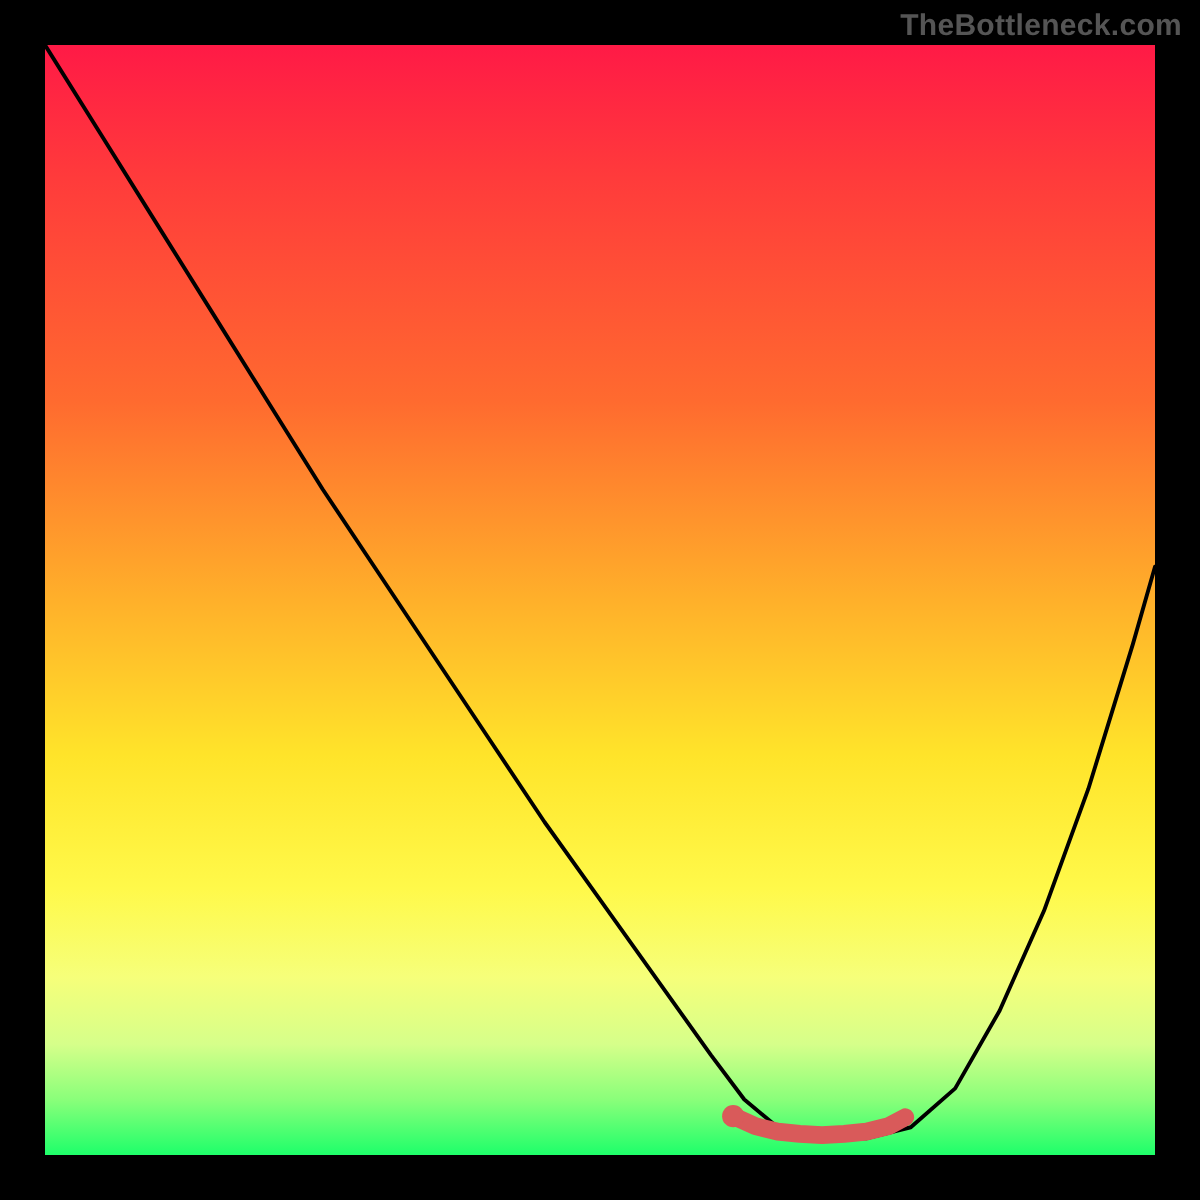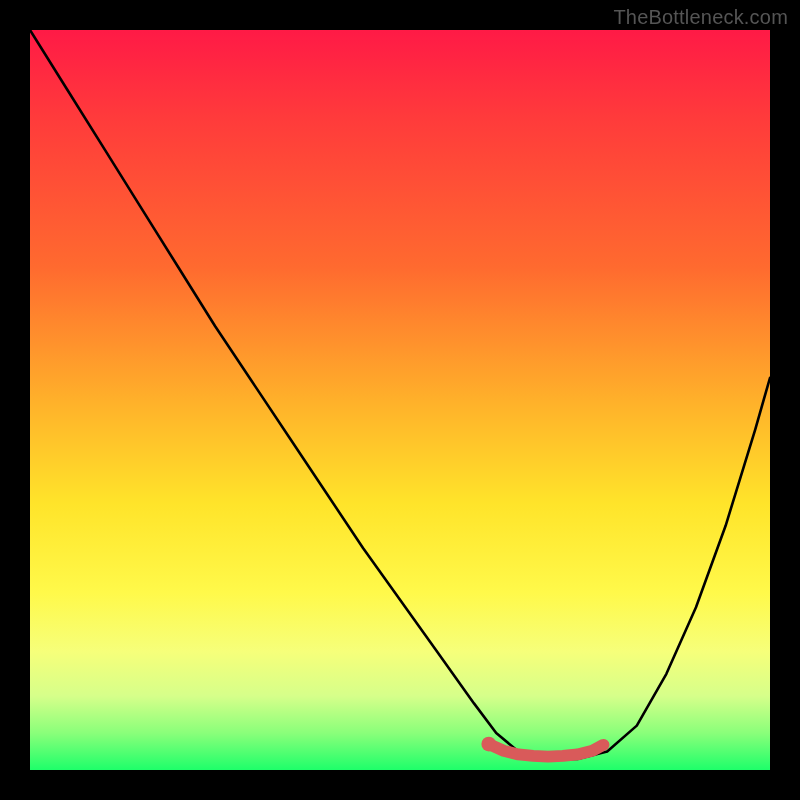--- a/index.html
+++ b/index.html
@@ -16,21 +16,21 @@
     width: 800px;
     height: 800px;
     background: #000;
   }
   .watermark {
     position: absolute;
     top: 6px;
     right: 12px;
     color: #555;
     font-size: 20px;
-    font-weight: 400;
+    font-weight: 700;
     letter-spacing: 0.2px;
     z-index: 3;
   }
   .plot-area {
     position: absolute;
     left: 30px;
     top: 30px;
     width: 740px;
     height: 740px;
     

